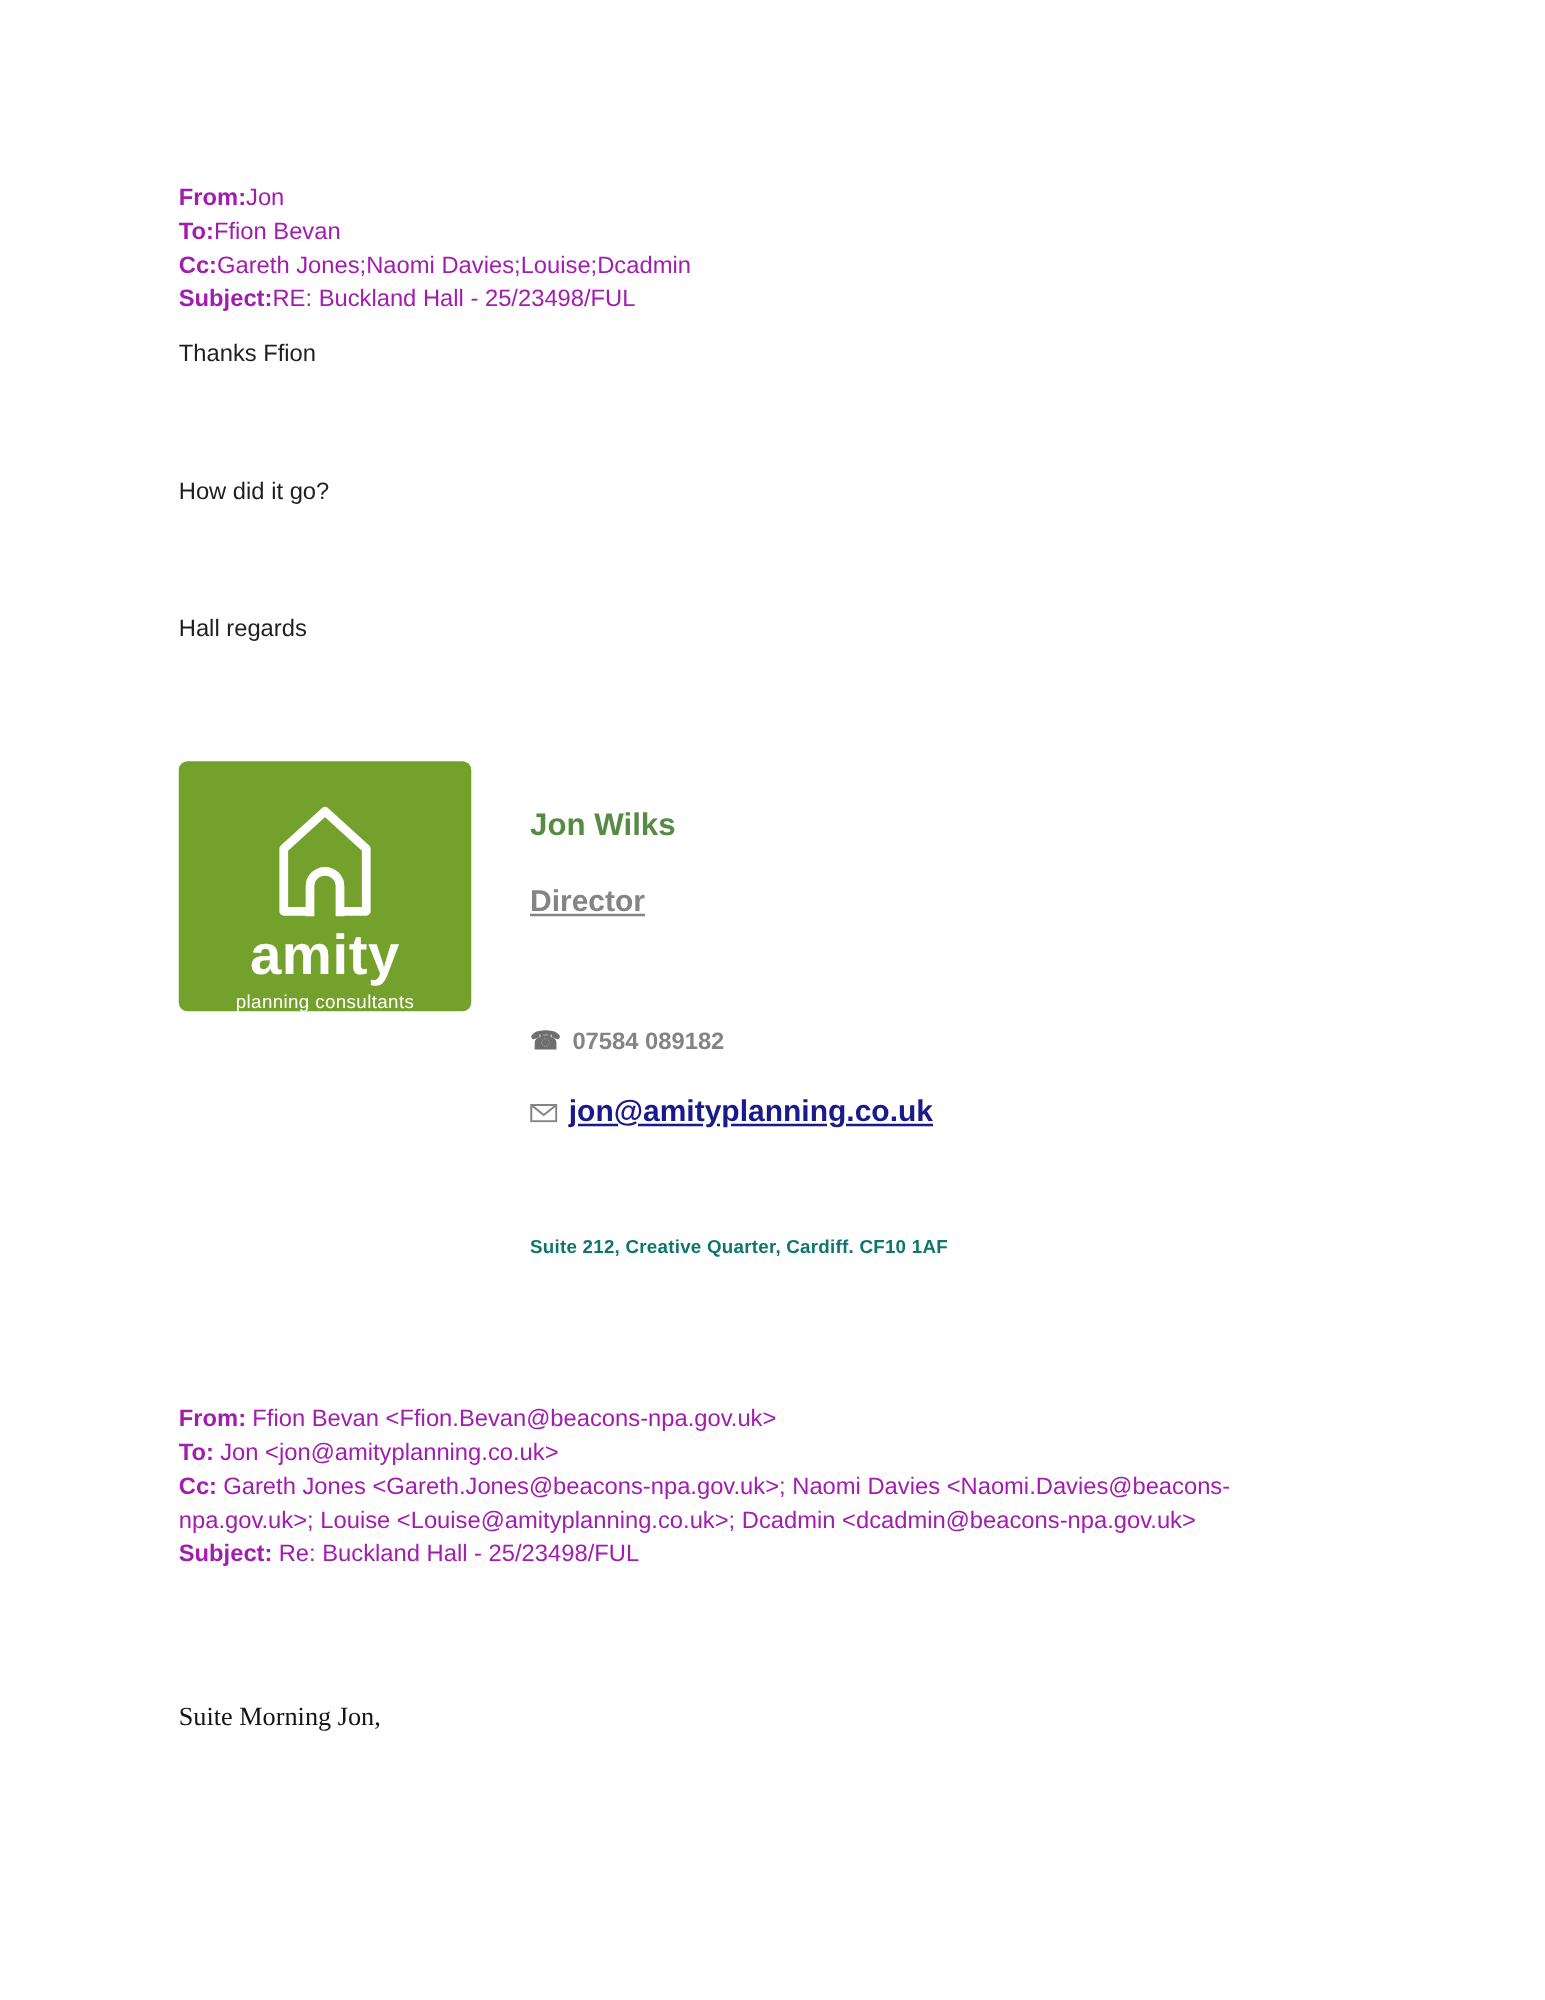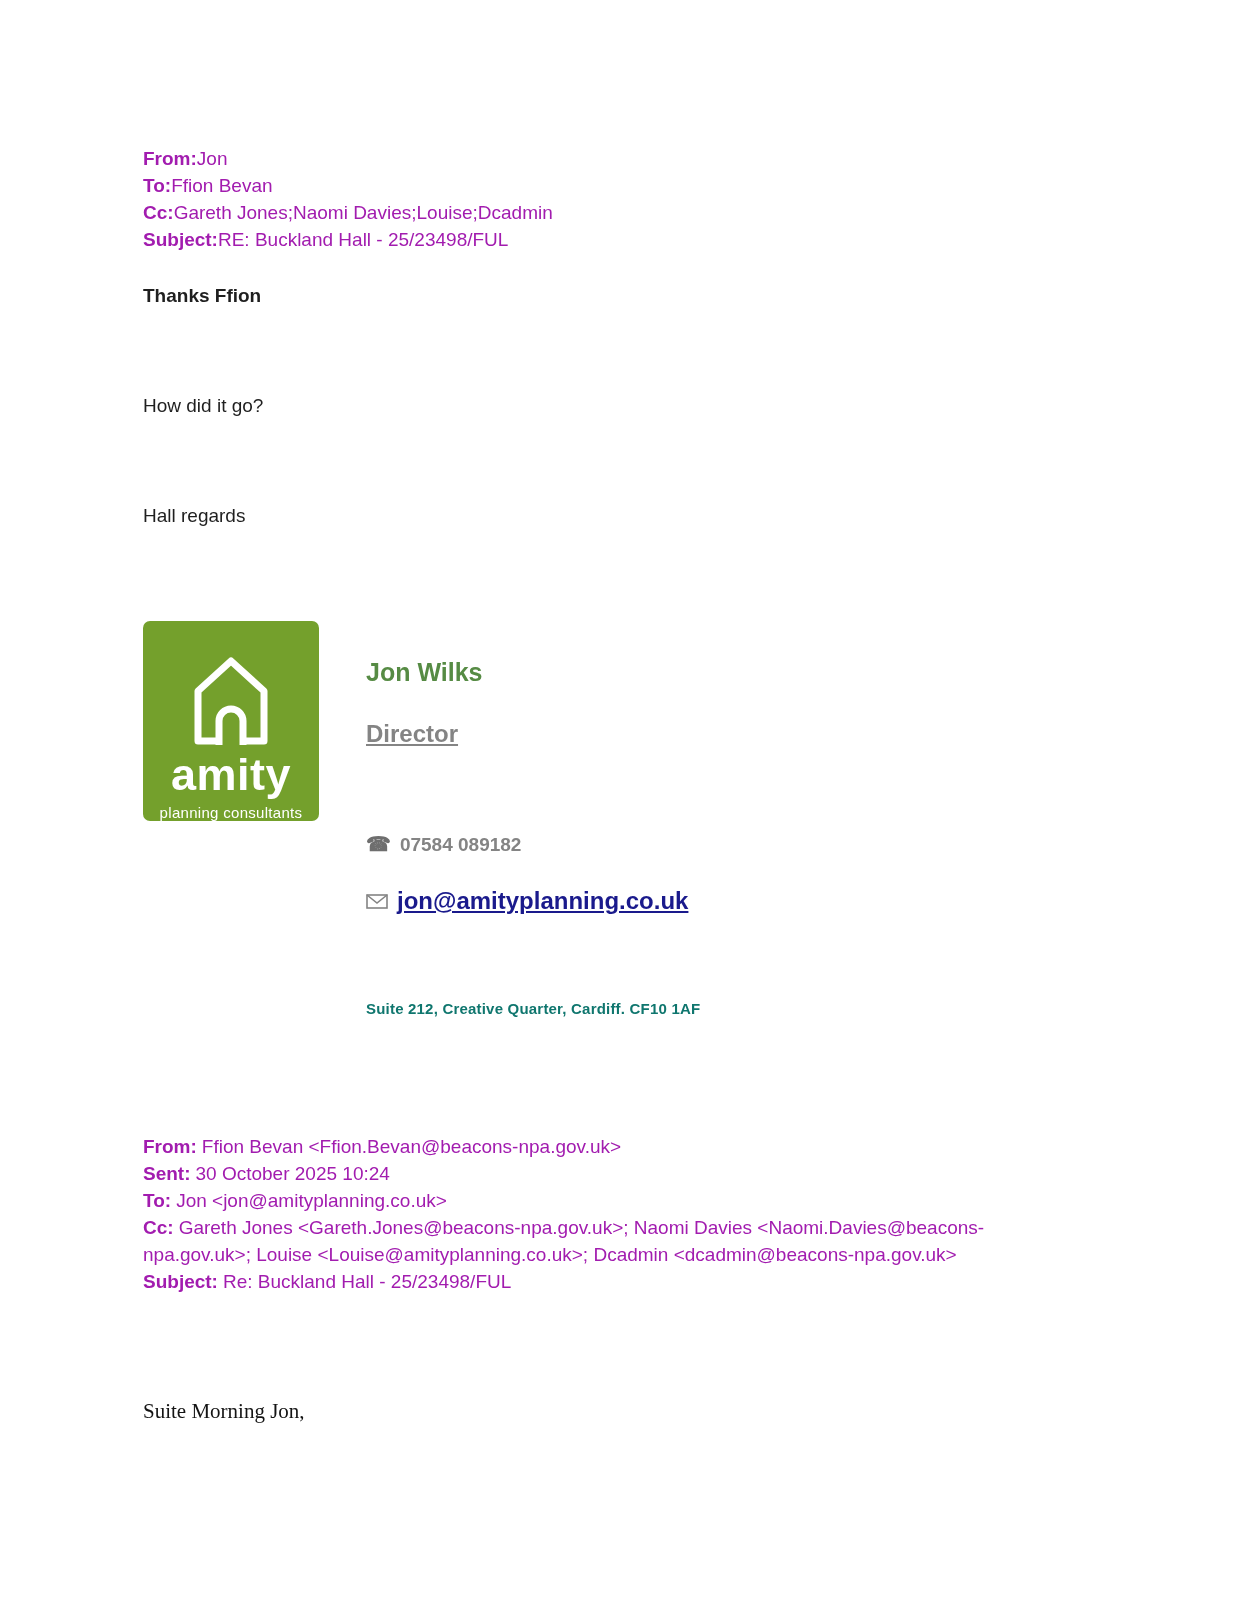--- a/index.html
+++ b/index.html
@@ -9,28 +9,28 @@
     color:#1f1f1f;
     overflow:hidden;
   }
   .page { padding:145px 0 0 143px; width:880px; }
 
   .hdr { font-size:19px; line-height:27px; color:#a21caf; }
   .hdr .lbl { font-weight:700; }
   .hdr2 .val { margin-left:5px; }
 
   .para { font-size:19px; line-height:27px; margin:0; }
-  .p1 { margin-top:29px;font-weight:bold; }
+  .p1 { margin-top:17px; }
   .p2 { margin-top:83px; }
   .p3 { margin-top:83px; }
 
   .sig { margin-top:92px; display:flex; align-items:flex-start; }
 
   .logo {
-    width:176px; height:200px;
+    width:234px; height:200px;
     background:#74a02c;
     border-radius:7px;
     color:#ffffff;
     text-align:center;
     flex:0 0 auto;
   }
   .logo svg.house { margin-top:32px; display:inline-block; }
   .brand { font-size:45px; font-weight:700; line-height:1; margin-top:0; letter-spacing:0.5px; }
   .tagline { font-size:15px; margin-top:7px; letter-spacing:0.3px; }
 
@@ -92,21 +92,20 @@
           <path d="M 1 1 L 11 9 L 21 1" fill="none" stroke="#848484" stroke-width="1.6"></path>
         </svg>
         <span class="email-link">jon@amityplanning.co.uk</span>
       </div>
       <div class="sig-addr">Suite 212, Creative Quarter, Cardiff. CF10 1AF</div>
     </div>
   </div>
 
   <section class="hdr hdr2">
     <div><span class="lbl">From:</span><span class="val">Ffion Bevan &lt;Ffion.Bevan@beacons-npa.gov.uk&gt;</span></div>
-    <div><span class="lbl">Sent:</span><span class="val">30 October 2025 10:24</span></div>
     <div><span class="lbl">To:</span><span class="val">Jon &lt;jon@amityplanning.co.uk&gt;</span></div>
     <div><span class="lbl">Cc:</span><span class="val">Gareth Jones &lt;Gareth.Jones@beacons-npa.gov.uk&gt;; Naomi Davies &lt;Naomi.Davies@beacons-npa.gov.uk&gt;; Louise &lt;Louise@amityplanning.co.uk&gt;; Dcadmin &lt;dcadmin@beacons-npa.gov.uk&gt;</span></div>
     <div><span class="lbl">Subject:</span><span class="val">Re: Buckland Hall - 25/23498/FUL</span></div>
   </section>
 
   <p class="greeting">Suite Morning Jon,</p>
 
 </div>
 
 </body></html>

